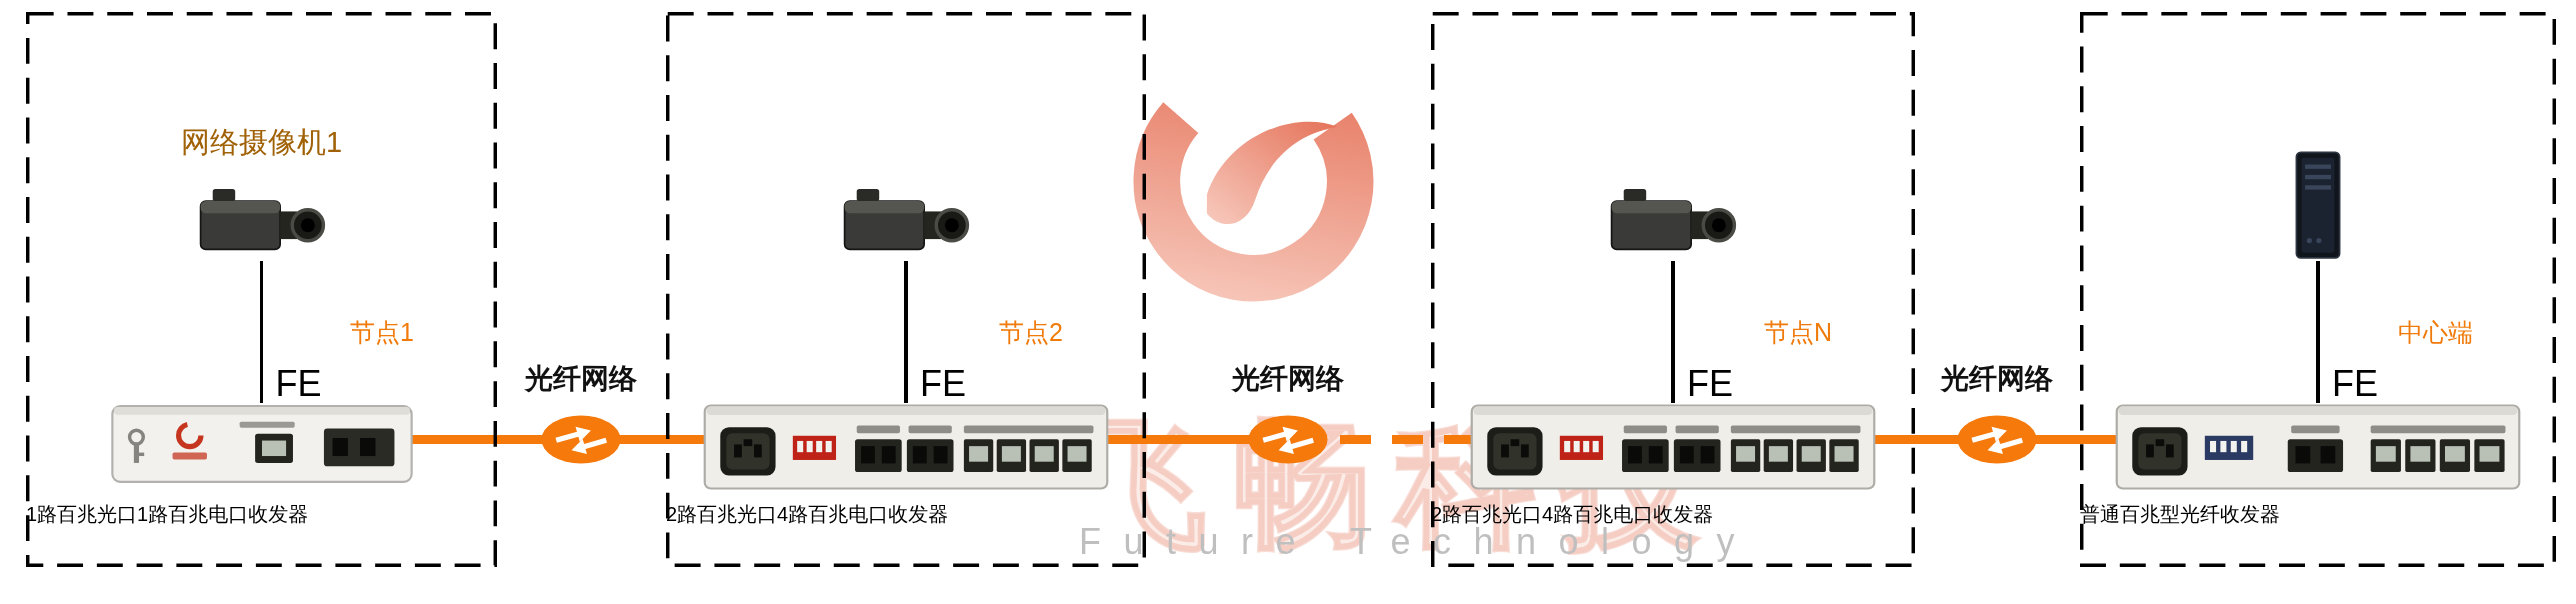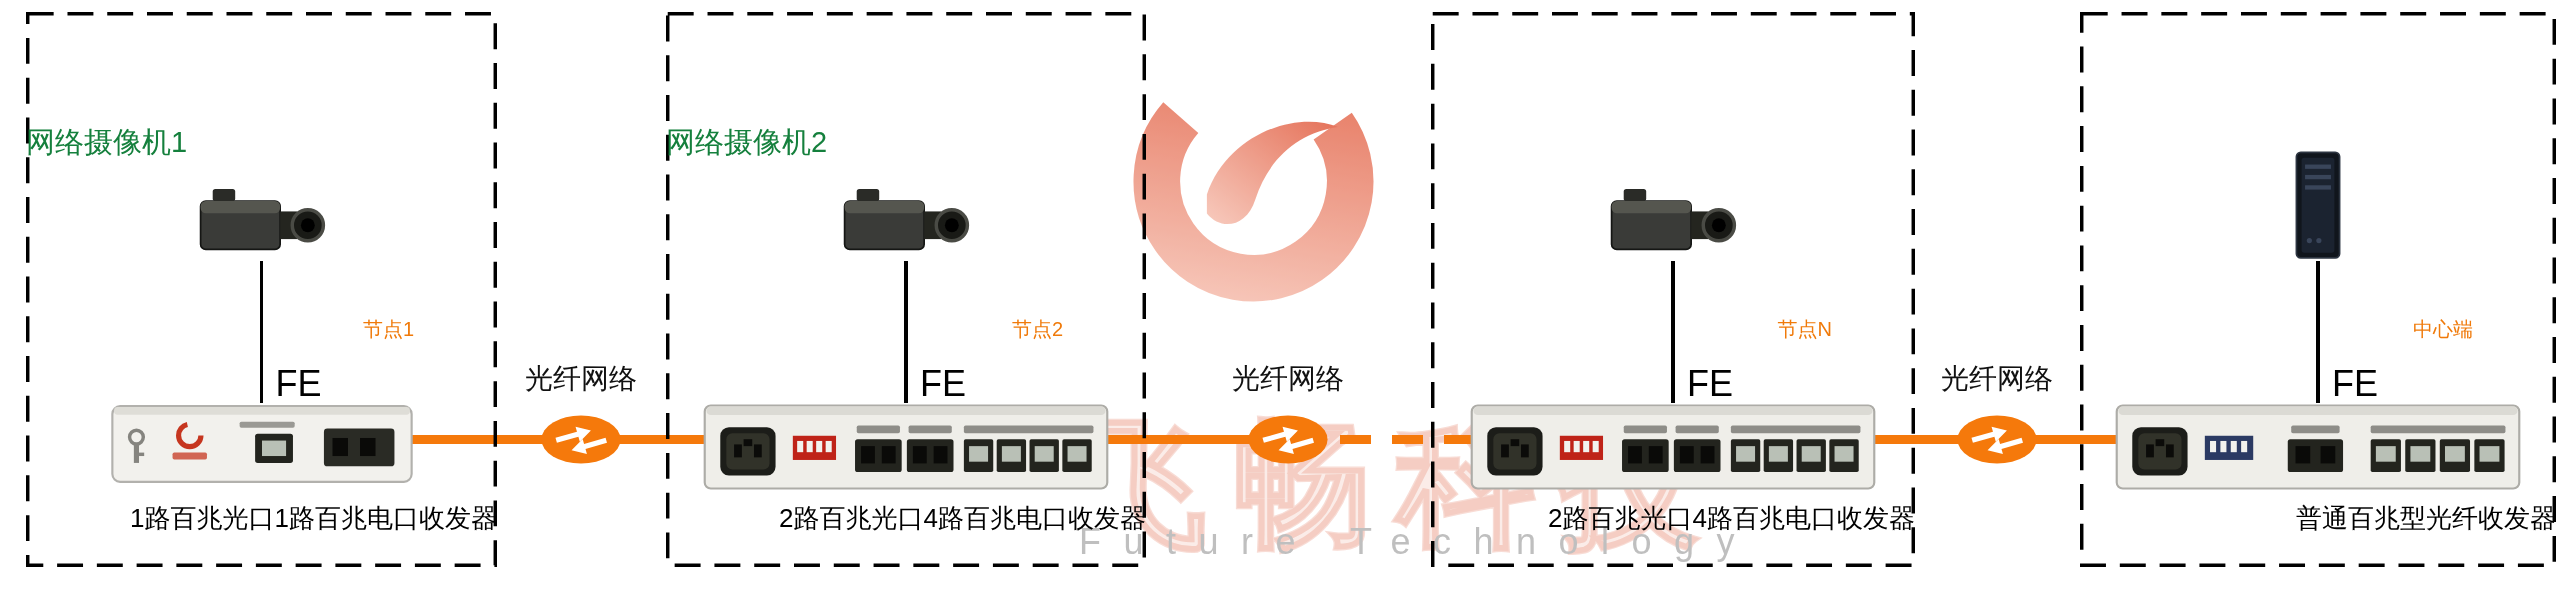--- a/index.html
+++ b/index.html
@@ -15,35 +15,35 @@
            color:rgba(224,96,64,0.12); -webkit-text-stroke:2.6px rgba(224,96,64,0.22);
            white-space:nowrap; z-index:0; }
   .wm-en { left:1079px; top:521px; font-size:36px; letter-spacing:22.5px; color:#bfbfbf;
            white-space:nowrap; z-index:0; }
 
   
   .link-line { position:absolute; top:435px; height:8.6px; background:#F5790B; z-index:1; }
   .link-line.dashed { background:repeating-linear-gradient(90deg,#F5790B 0 31px,rgba(0,0,0,0) 31px 52px); }
   .fiber-ellipse { position:absolute; top:410px; width:86px; height:59px; z-index:2; }
   .link-label { position:absolute; top:360px; width:190px; text-align:center;
-                font-size:28px; color:#111; z-index:2; }
+                font-size:28px; color:#111; z-index:2;font-weight:bold; }
 
   
   .node { position:absolute; top:12px; height:555px; z-index:3; }
   .frame { position:absolute; left:0; top:0; width:100%; height:100%; }
-  .node-title { position:absolute; top:111px; width:100%; text-align:left; font-size:29px; color:#15803d; }
+  .node-title { position:absolute; top:111px; width:100%; text-align:center; font-size:29px; color:#a16207; }
   .cam { position:absolute; top:163px; left:50%; transform:translateX(-50%); width:147px; height:91px; }
   .srv { position:absolute; top:137px; left:50%; transform:translateX(-50%); width:95px; height:114px; }
   .drop { position:absolute; top:249px; left:calc(50% - 1.7px); width:3.5px; height:142px; background:#000; }
   .fe { position:absolute; top:351px; left:calc(50% + 14px); font-size:36px; color:#000; }
-  .tag { position:absolute; top:304px; right:83px; font-size:20px; color:#F07A0A; }
+  .tag { position:absolute; top:304px; right:83px; font-size:25px; color:#F07A0A; }
   .dev { position:absolute; top:389px; left:50%; transform:translateX(-50%); z-index:4; }
   .dev.small { width:304px; height:86px; }
   .dev.rack  { width:406px; height:92px; }
-  .caption { position:absolute; top:489px; width:100%; text-align:right; font-size:26px; color:#000; }
+  .caption { position:absolute; top:489px; width:100%; text-align:left; font-size:20px; color:#000; }
 </style>
 </head>
 <body>
 
 <div class="canvas">
 
   <svg class="wm wm-logo" viewBox="0 0 300 350">
     <defs>
       <linearGradient id="wmg" x1="1" y1="0" x2="0" y2="1">
         <stop offset="0" stop-color="#df4f30"></stop>
@@ -128,21 +128,20 @@
         <rect x="290" y="43" width="18" height="21" fill="#0a0a08"></rect>
       </g>
     </svg>
     <div class="caption">1路百兆光口1路百兆电口收发器</div>
   </section>
 
   <section class="node" style="left:666px;width:480px">
     <svg class="frame" viewBox="0 0 555 642" preserveAspectRatio="none">
       <rect x="2" y="2" width="551" height="638" fill="none" stroke="#000" stroke-width="4" stroke-dasharray="30 16"></rect>
     </svg>
-    <div class="node-title">网络摄像机2</div>
     <svg class="cam" viewBox="0 0 170 105">
       <rect x="14" y="30" width="92" height="56" rx="6" fill="#3a3b38" stroke="#151614" stroke-width="2"></rect>
       <rect x="14" y="30" width="92" height="14" rx="6" fill="#55564f"></rect>
       <rect x="28" y="16" width="26" height="14" rx="3" fill="#2a2b27"></rect>
       <rect x="106" y="42" width="20" height="32" fill="#24251f"></rect>
       <circle cx="138" cy="58" r="18" fill="#191a16" stroke="#4a4b45" stroke-width="4"></circle>
       <circle cx="138" cy="58" r="8" fill="#000"></circle>
     </svg>
     <div class="drop"></div>
     <div class="fe">FE</div>

